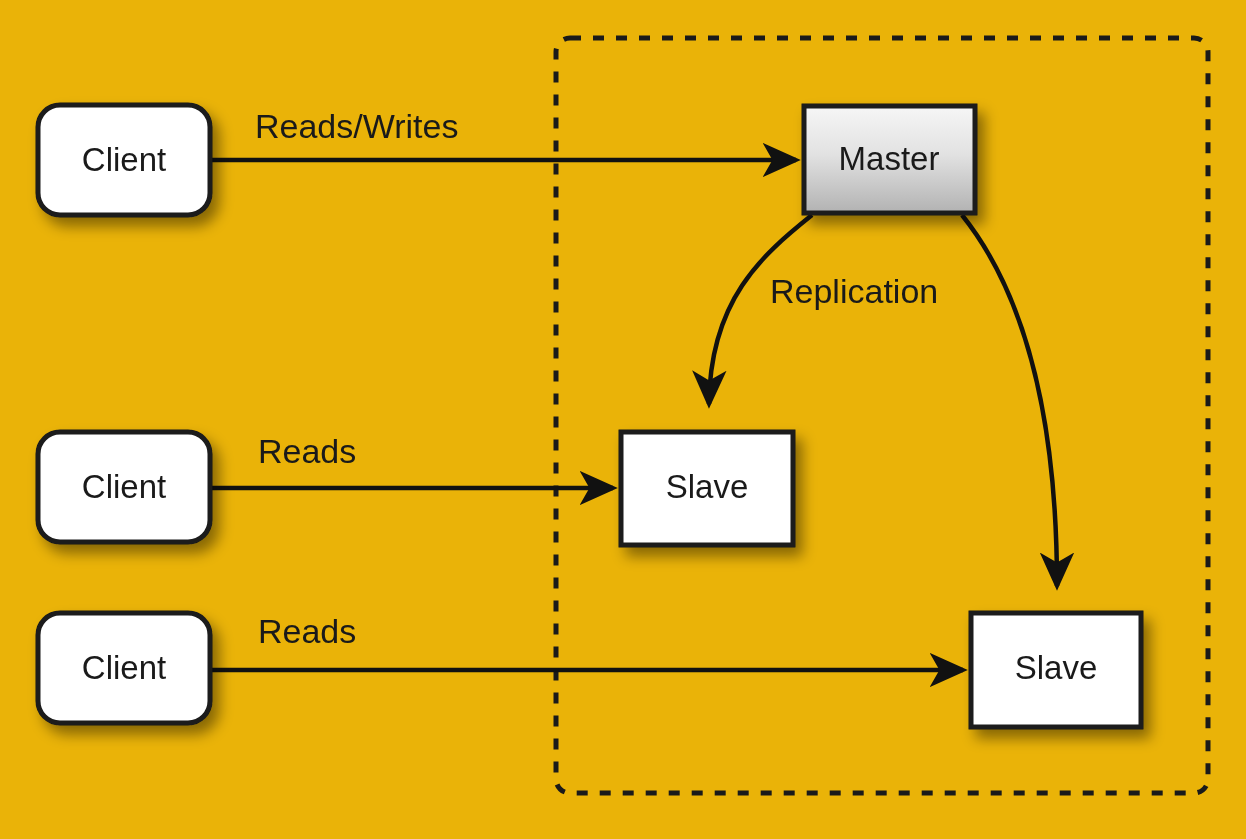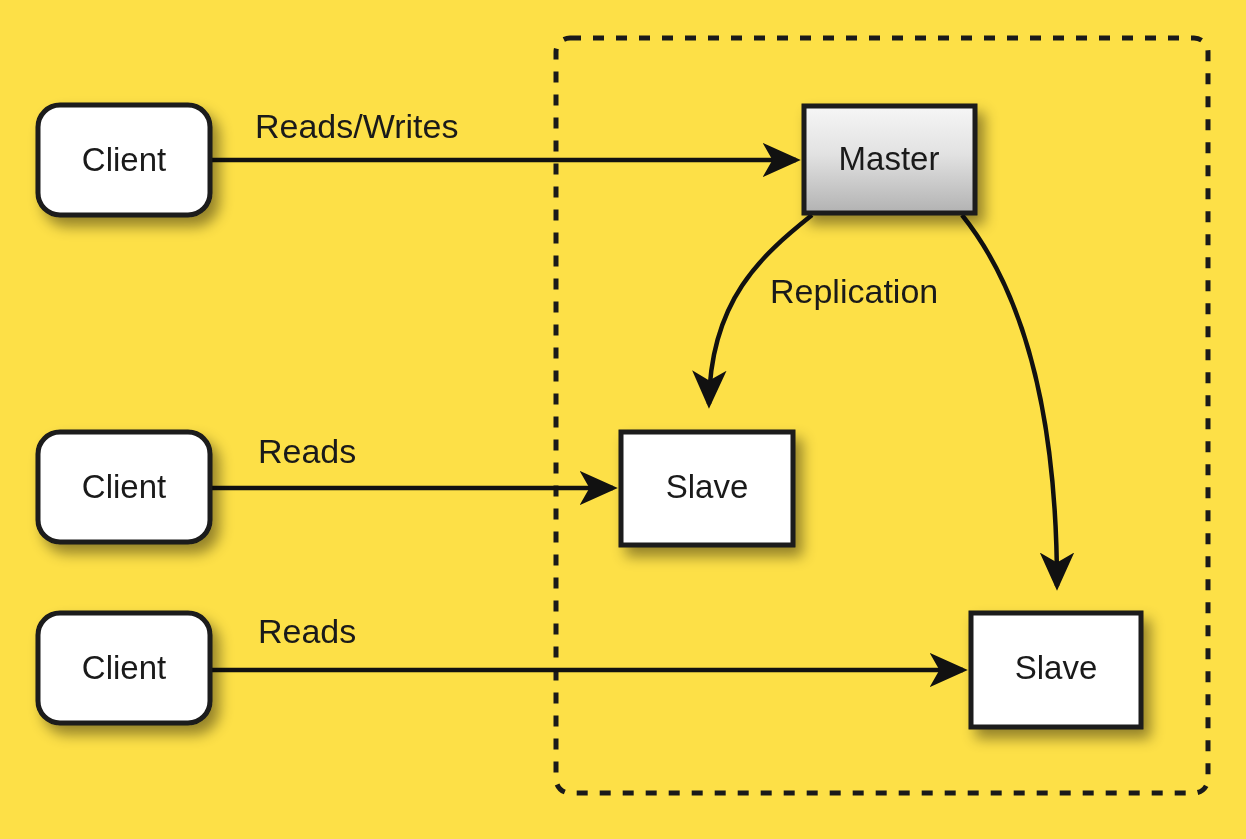--- a/index.html
+++ b/index.html
@@ -8,21 +8,21 @@
     padding: 0;
     background: #ffffff;
   }
   body {
     font-family: "Liberation Sans", sans-serif;
   }
   #diagram-root {
     position: relative;
     width: 1246px;
     height: 839px;
-    background: #fde047;
+    background: #eab308;
     overflow: hidden;
   }
   #diagram-svg {
     position: absolute;
     left: 0;
     top: 0;
     width: 1246px;
     height: 839px;
   }
   .node-label {

